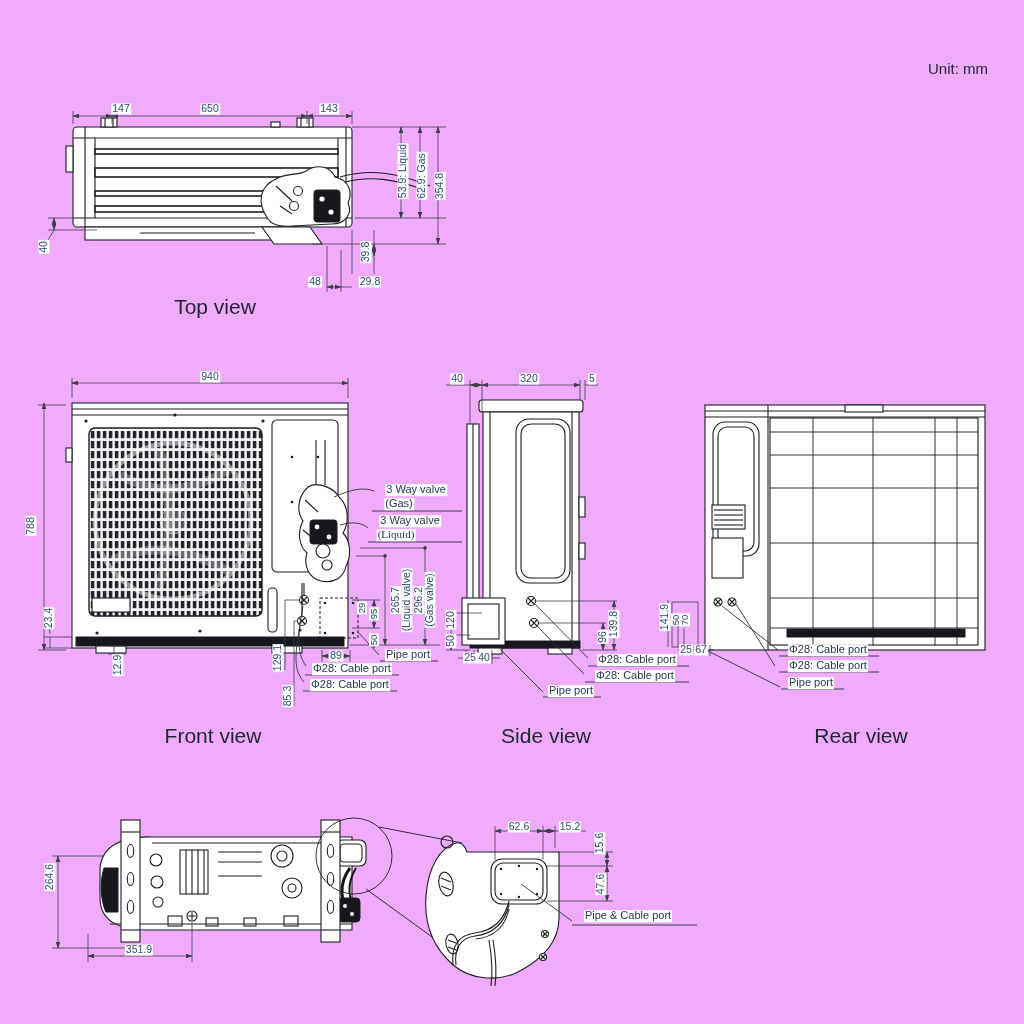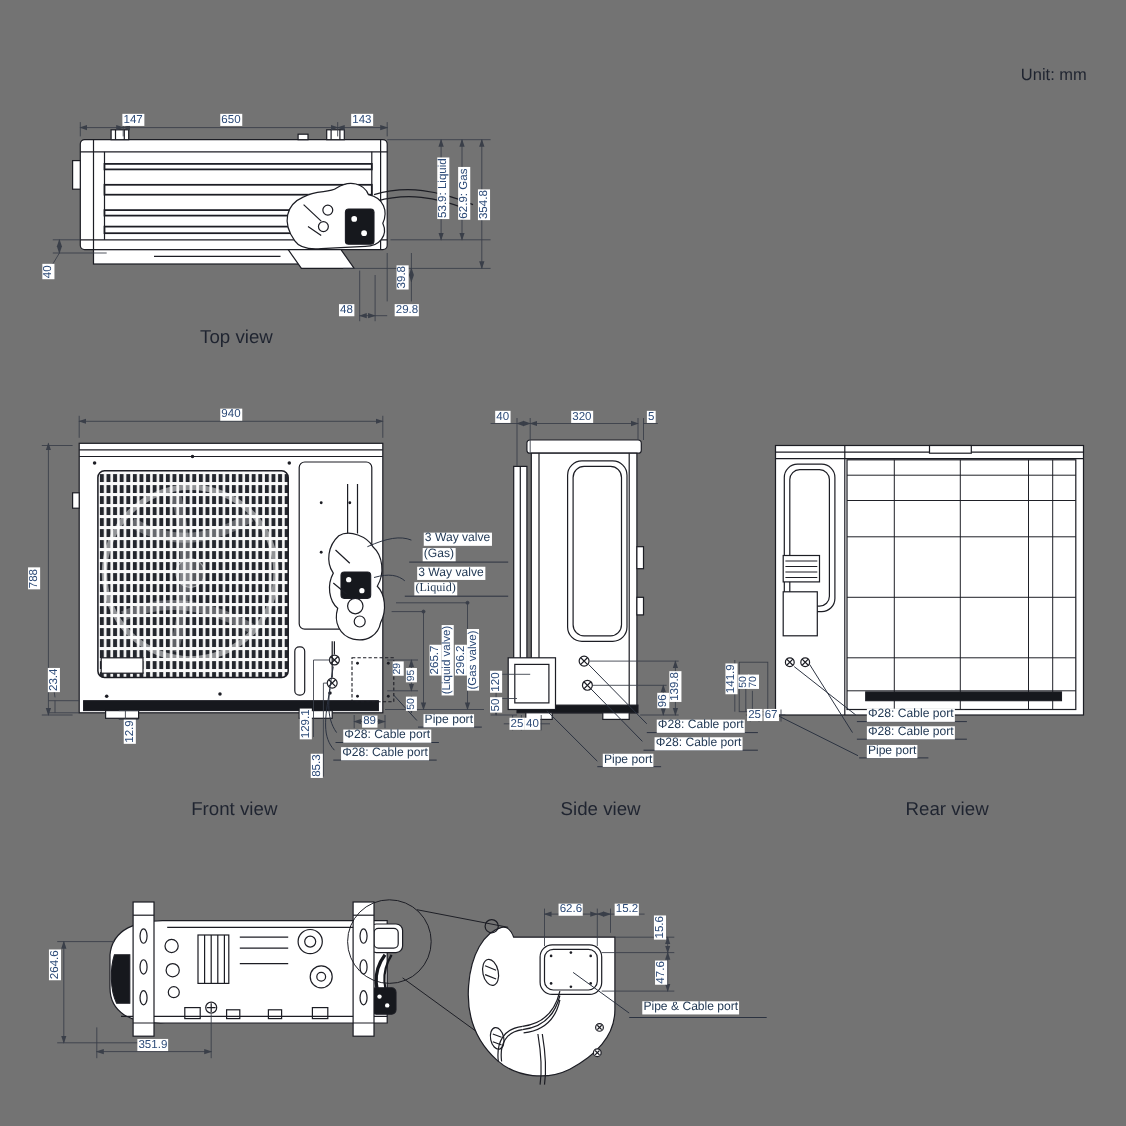--- a/index.html
+++ b/index.html
@@ -1,16 +1,16 @@
 <!DOCTYPE html>
 <html><head>
 <meta charset="utf-8">
 <style>
   html,body{margin:0;padding:0;background:#fff;}
-  #page{position:relative;width:1024px;height:1024px;background:#737373;overflow:hidden;
+  #page{position:relative;width:1024px;height:1024px;background:#f0abfc;overflow:hidden;
         font-family:"Liberation Sans",sans-serif;}
   #art{position:absolute;left:0;top:0;width:1024px;height:1024px;}
   
   .ol{stroke:#1c1d24;stroke-width:1.1;fill:none}
   .olw{stroke:#1c1d24;stroke-width:1.1;fill:#fff}
   .old{stroke:#1c1d24;stroke-width:1;fill:#16181d}
   .thin{stroke:#1c1d24;stroke-width:.9;fill:none}
   .thk2{stroke:#1c1d24;stroke-width:1.6;fill:#fff}
   .dsh{stroke:#1c1d24;stroke-width:1;fill:none;stroke-dasharray:3 2}
   .dot{fill:#1c1d24;stroke:none}
@@ -18,21 +18,21 @@
   
   .dl{stroke:#3a3f49;stroke-width:.8;fill:none}
   .ldr{stroke:#2b3240;stroke-width:.9;fill:none}
   
   .dim{position:absolute;transform:translate(-50%,-50%);font-size:10.5px;color:#2d4b78;
        background:#fff;padding:0 1px;white-space:nowrap;line-height:1.05;}
   .dim.v{transform:translate(-50%,-50%) rotate(-90deg);}
   .dim.sm{font-size:9.5px;}
   .lbl{position:absolute;transform:translate(-50%,-50%);font-size:11px;color:#233a55;
        background:#fff;padding:0 1px;white-space:nowrap;line-height:1.05;}
-  .title{position:absolute;transform:translate(-50%,-50%);font-size:17px;color:#1f2430;
+  .title{position:absolute;transform:translate(-50%,-50%);font-size:21px;color:#1f2430;
          white-space:nowrap;}
   .note{position:absolute;transform:translate(-50%,-50%);font-size:15px;color:#1f2430;
         white-space:nowrap;}
 </style>
 </head>
 <body>
 
 <div id="page">
 
 <svg id="art" viewBox="0 0 1024 1024">

